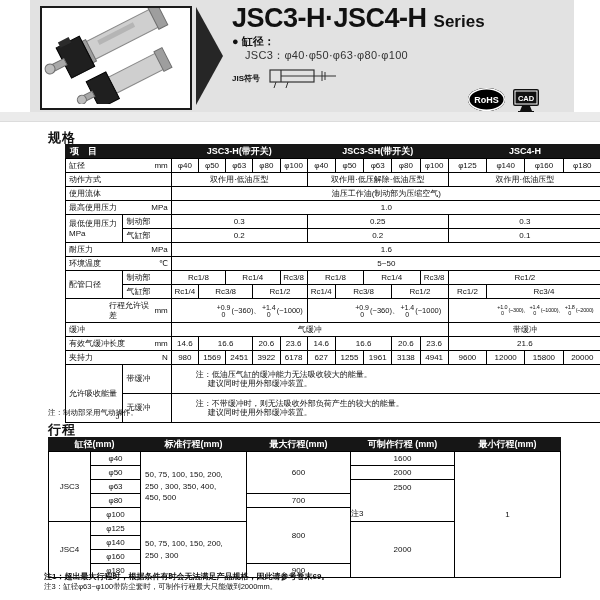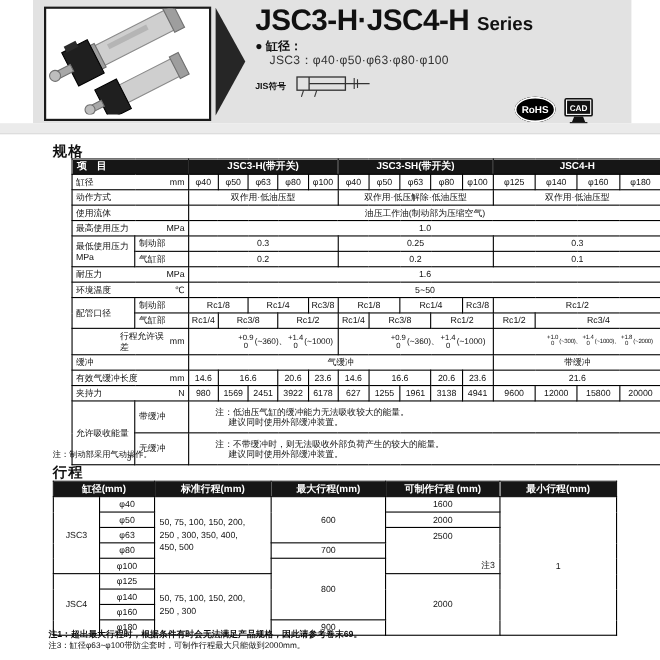--- a/index.html
+++ b/index.html
@@ -49,21 +49,21 @@
   td.tol-sm .frac{font-size:5.5px;}
   tr.tall td{height:23px;padding-left:40px;}
   tr.energy td{height:28px;}
   .energy-lbl{position:relative;height:100%;display:flex;align-items:center;padding-left:3px;}
   .energy-unit{position:absolute;right:3px;bottom:1px;font-size:8px;}
   .spec-note{position:absolute;left:48px;top:408px;font-size:7.5px;}
   
   .stroke{position:absolute;left:48px;top:437px;width:512px;border:1.5px solid #000;}
   .stroke td{height:13px;}
   td.std{text-align:left;padding-left:4px;line-height:1.45;}
-  .mfg-note{display:block;text-align:right;padding-right:4px;margin-top:16px;}
+  .mfg-note{display:block;text-align:left;padding-right:4px;margin-top:16px;}
   
   .footnotes{position:absolute;left:44px;top:572px;line-height:1.3;}
   .fn1{font-size:8px;font-weight:bold;}
   .fn{font-size:7.5px;}
   svg text{font-family:"Liberation Sans","DejaVu Sans",sans-serif;}
 </style>
 </head>
 <body>
 
 <div class="hero">

